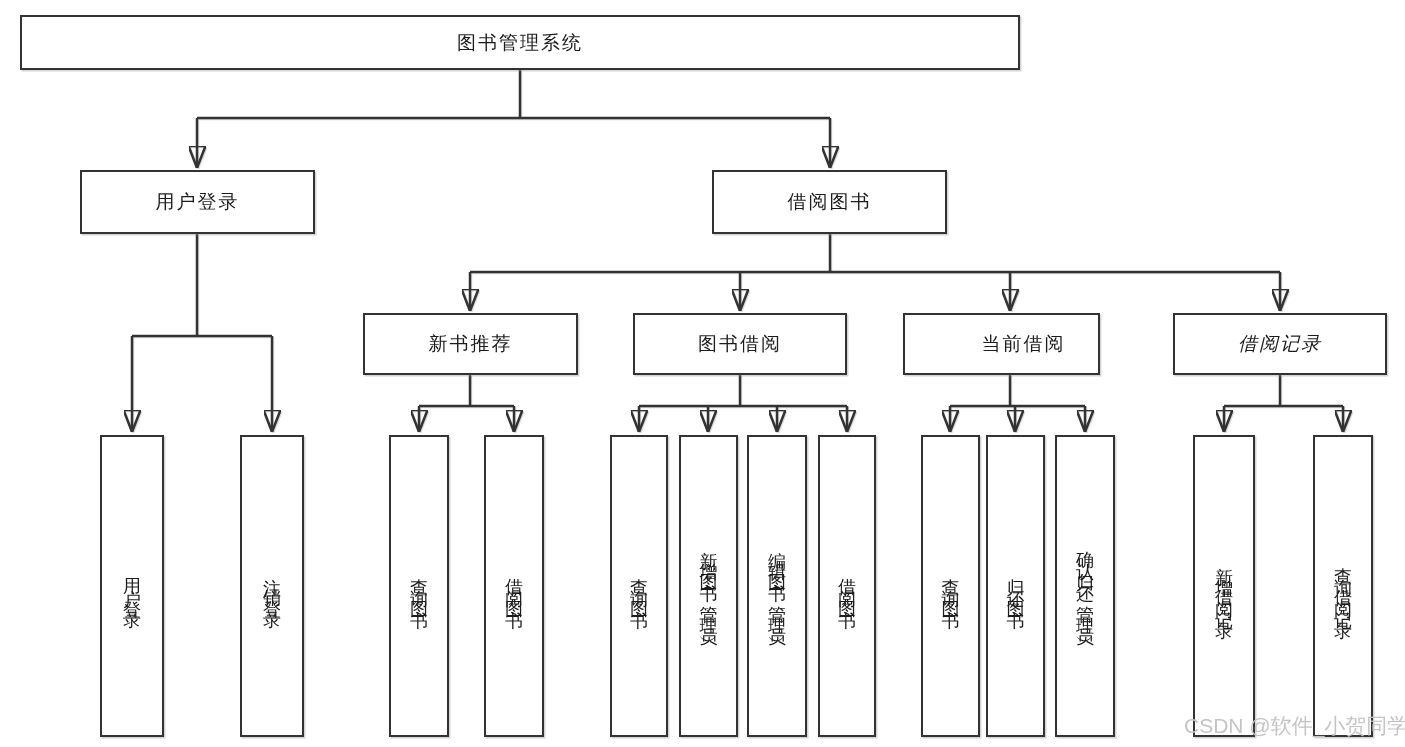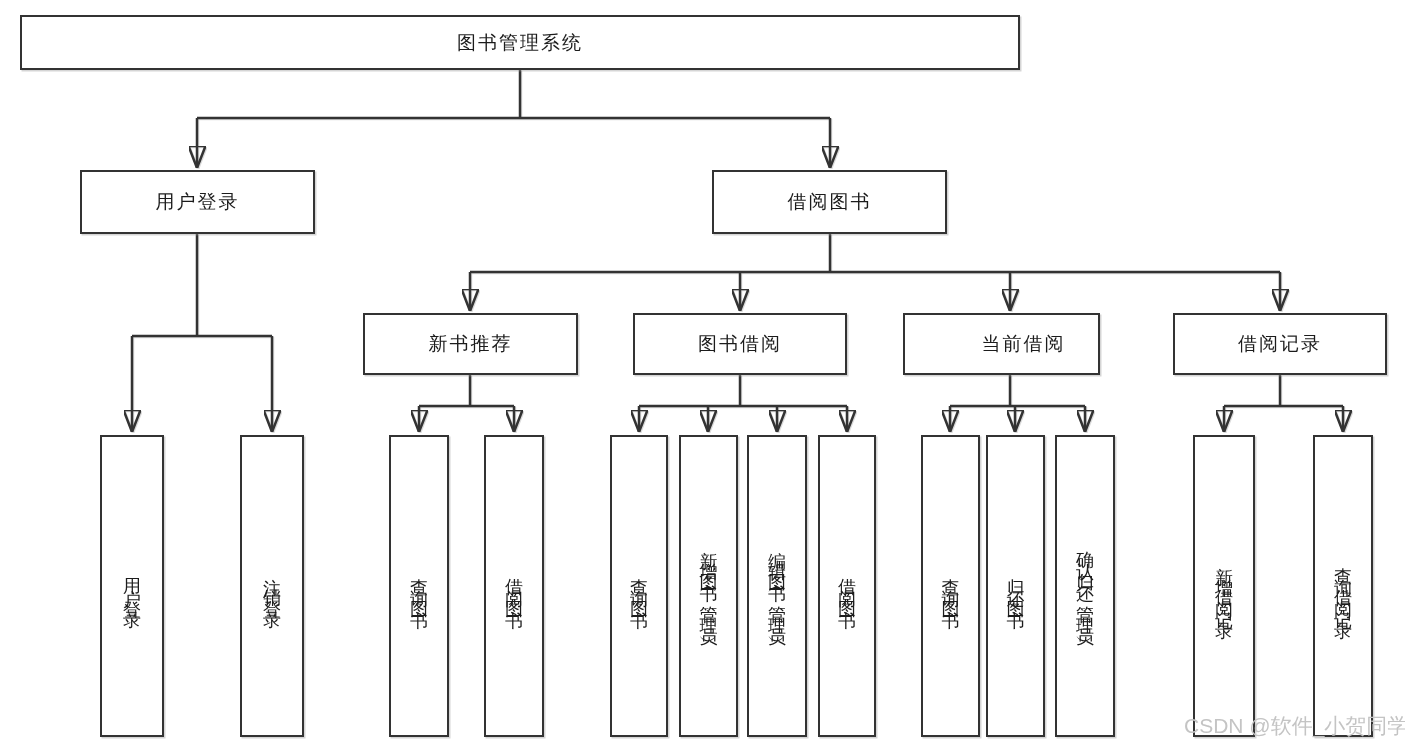--- a/index.html
+++ b/index.html
@@ -137,21 +137,21 @@
 
   <div class="box" style="left:633px; top:313px; width:214px; height:62px;">
     <span class="h-label">图书借阅</span>
   </div>
   <div class="box" style="left:363px; top:313px; width:215px; height:62px;">
     <span class="h-label">新书推荐</span>
   </div>
   <div class="box" style="left:903px; top:313px; width:197px; height:62px;padding-left:44px;">
     <span class="h-label">当前借阅</span>
   </div>
-  <div class="box" style="left:1173px; top:313px; width:214px; height:62px;">
+  <div class="box" style="left:1173px; top:313px; width:214px; height:62px;font-style:italic;">
     <span class="h-label">借阅记录</span>
   </div>
 
   <div class="box" style="left:100px; top:435px; width:64px; height:302px;">
     <span class="v-label">用户登录</span>
   </div>
   <div class="box" style="left:240px; top:435px; width:64px; height:302px;">
     <span class="v-label">注销登录</span>
   </div>
 

